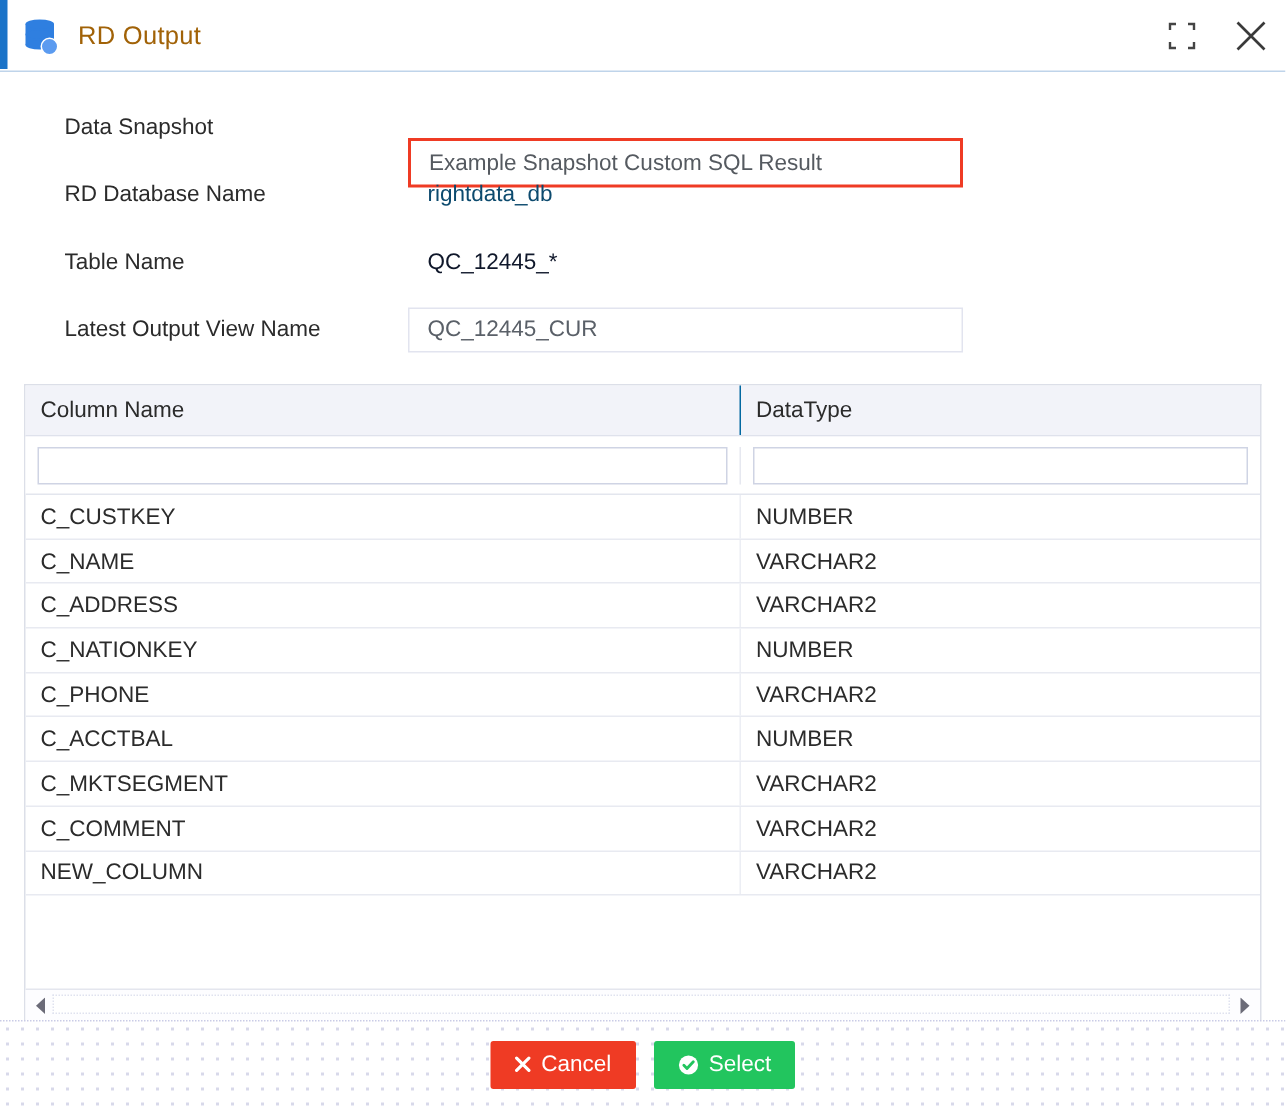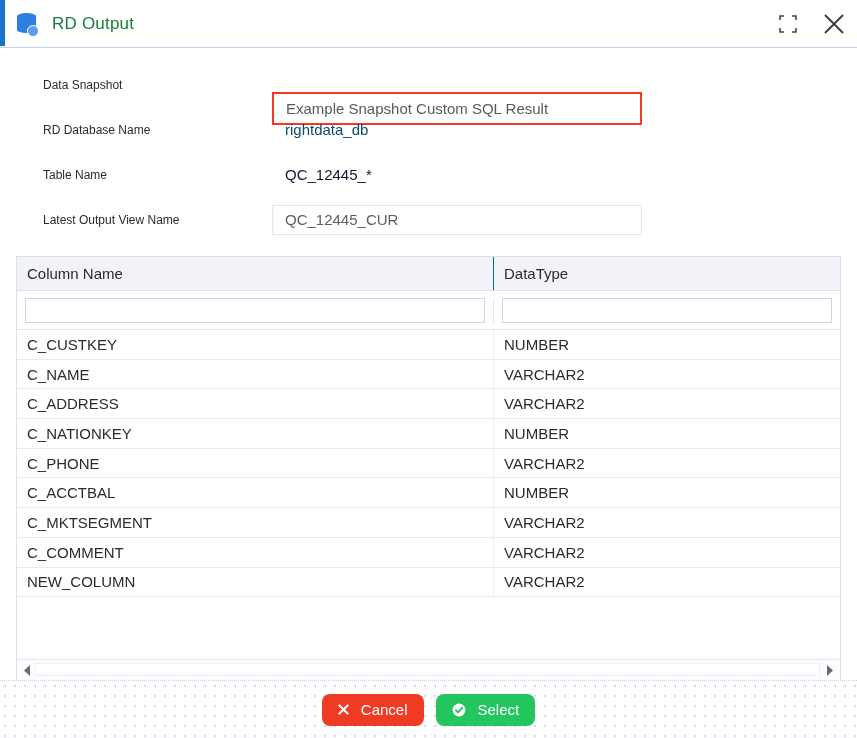--- a/index.html
+++ b/index.html
@@ -76,21 +76,21 @@
     top: 15px;
     width: 10px;
     height: 10px;
     border-radius: 50%;
     background: #5b9bf0;
     border: 1.5px solid #ffffff;
   }
   .title-text {
     margin-left: 12px;
     font-size: 17px;
-    color: #15803d;
+    color: #a16207;
     letter-spacing: .2px;
   }
   .titlebar-spacer { flex: 1 1 auto; }
   .win-btn {
     width: 46px;
     height: 46px;
     display: flex;
     align-items: center;
     justify-content: center;
     cursor: pointer;
@@ -109,21 +109,21 @@
   }
   .form-row {
     display: flex;
     align-items: center;
     height: 45px;
   }
   .form-label {
     width: 272px;
     padding-left: 43px;
     box-sizing: border-box;
-    font-size: 12px;
+    font-size: 15px;
     color: #2b2b2b;
   }
   .form-value {
     flex: 1 1 auto;
     padding-right: 30px;
   }
 
   .field {
     width: 370px;
     height: 30px;
@@ -267,28 +267,28 @@
     background-size: 10px 10px;
     display: flex;
     align-items: center;
     justify-content: center;
     gap: 12px;
   }
   .btn {
     height: 32px;
     min-width: 94px;
     border: none;
-    border-radius: 8px;
+    border-radius: 2px;
     color: #ffffff;
     font-family: "Liberation Sans", sans-serif;
     font-size: 15px;
     display: inline-flex;
     align-items: center;
     justify-content: center;
-    gap: 12px;
+    gap: 7px;
     padding: 0 16px;
     cursor: pointer;
   }
   .btn-cancel { background: #ef3b24; }
   .btn-select { background: #22c55e; }
   .btn .glyph {
     display: inline-flex;
     align-items: center;
     justify-content: center;
   }

